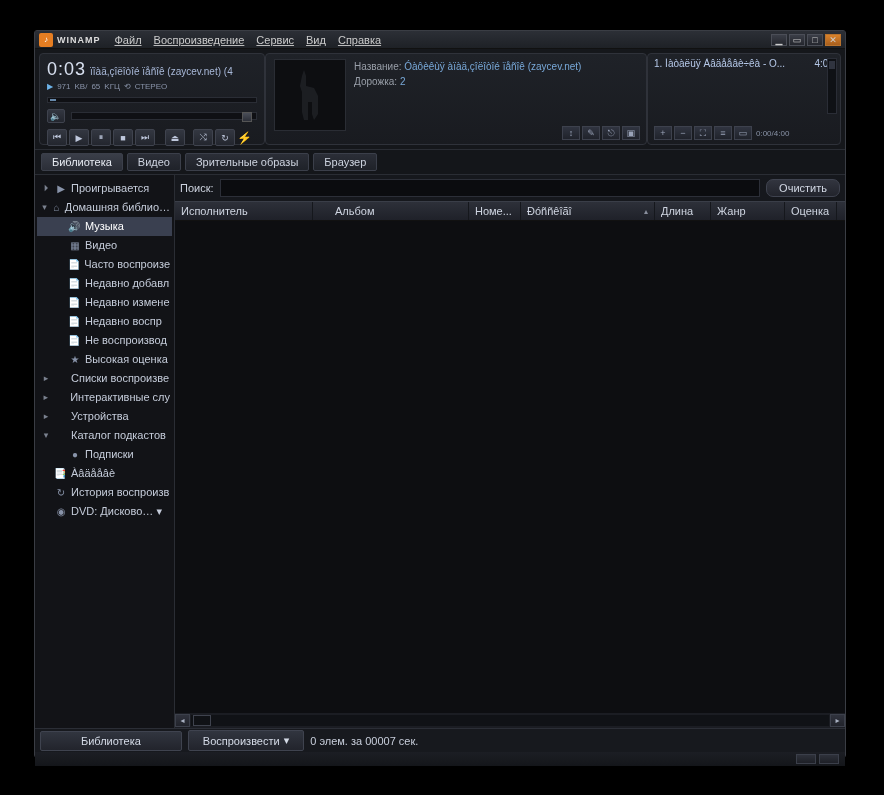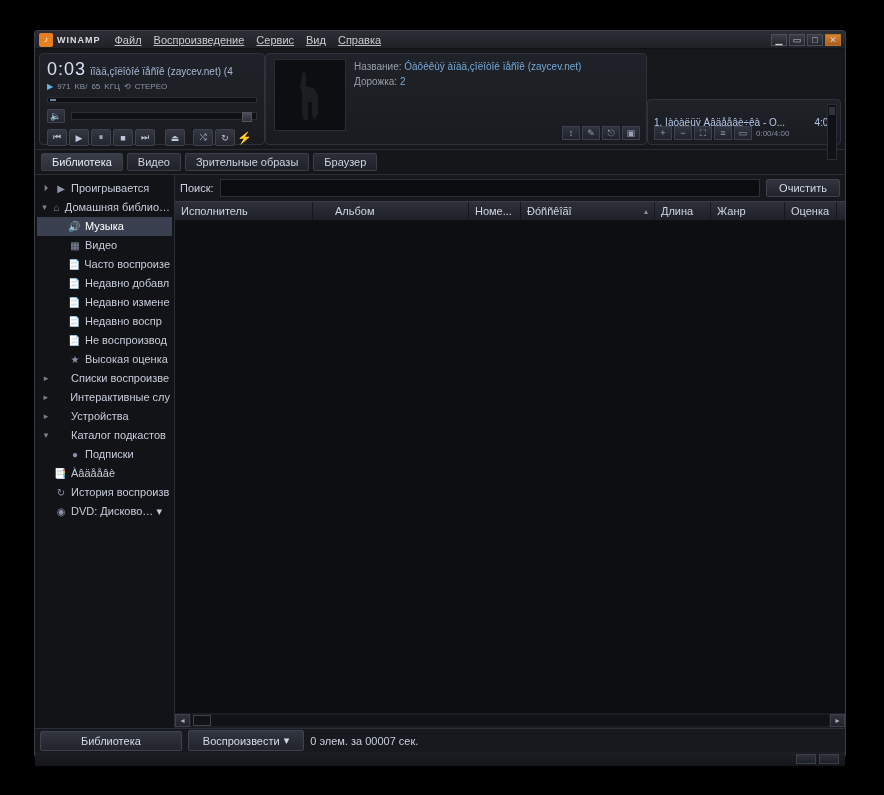--- a/index.html
+++ b/index.html
@@ -32,41 +32,41 @@
 .eq-thunder { width:16px; height:14px; display:flex; align-items:center; justify-content:center; color:#e08a2e; font-size:12px; }
 .info-panel { flex: 1; display: flex; padding: 5px 8px; gap: 8px; position: relative; }
 .albumart { width: 72px; height: 72px; background: #0d0e11; border: 1px solid #2a2d34; display: flex; align-items: center; justify-content: center; }
 .llama { width: 40px; height: 55px; opacity: 0.35; }
 .meta-list { flex: 1; font-size: 10px; line-height: 15px; }
 .meta-k { color: #999fa9; }
 .meta-v { color: #78a8d8; }
 .rating-dots { color: #555a66; letter-spacing: 3px; }
 .info-toolbar { position: absolute; bottom: 4px; right: 6px; display: flex; gap: 2px; }
 .mini-btn { width: 18px; height: 14px; background: linear-gradient(#303440,#20232b); border: 1px solid #3d414d; display: flex; align-items: center; justify-content: center; font-size: 9px; color: #9aa3b8; }
-.playlist-panel { width: 194px; padding: 17px 6px; position: relative; margin-top: 46px; }
+.playlist-panel { width: 194px; padding: 4px 6px; position: relative; }
 .pl-row { font-size: 10px; color: #b5c8e8; display: flex; white-space: nowrap; overflow: hidden; }
 .pl-row .dur { margin-left: auto; color: #b5c8e8; }
 .pl-ctrls { position: absolute; bottom: 4px; left: 6px; right: 6px; display: flex; gap: 2px; align-items: center; }
 .pl-time { font-size: 8px; color: #8892a6; margin-left: 2px; }
 .pl-scroll { position: absolute; right: 3px; top: 4px; width: 10px; height: 56px; background: #0f1115; border: 1px solid #2a2d36; }
 .pl-scroll::after { content:''; position:absolute; left:1px; top:2px; width:6px; height:8px; background:#30343f; }
 .tabs { display: flex; gap: 4px; padding: 3px 6px; background: #14161a; border-top: 1px solid #2a2d34; border-bottom: 1px solid #2a2d34; }
 .tab { padding: 2px 10px; font-size: 11px; background: linear-gradient(#2b2e37,#1f2229); border: 1px solid #3b3f4a; border-radius: 2px; color: #cdd3df; }
 .tab.active { background: linear-gradient(#3a3e49,#2b2e37); color: #e8ecf3; }
 .library { display: flex; height: 553px; }
 .tree { width: 140px; background: #121317; padding: 4px 2px; overflow: hidden; border-right: 1px solid #2a2d34; }
 .tree-item { display: flex; align-items: center; padding: 1px 2px; font-size: 11px; line-height: 17px; color: #c5ccda; white-space: nowrap; gap: 4px; }
 .tree-item.sel { background: #3a4050; color: #fff; }
 .ti-ind { display: inline-block; width: 10px; text-align: center; color: #7a818f; font-size: 9px; }
 .ti-ico { width: 12px; height: 12px; display: inline-flex; align-items: center; justify-content: center; font-size: 10px; color: #8893a9; }
 .content { flex: 1; display: flex; flex-direction: column; background: #0f1013; }
 .search-row { display: flex; align-items: center; padding: 4px 5px; gap: 6px; background: #16181d; }
 .search-label { font-size: 11px; color: #cdd3df; }
 .search-input { flex: 1; height: 18px; background: #0b0c0f; border: 1px solid #2c2f38; color: #ccc; font-size: 11px; padding: 0 4px; }
-.clear-btn { padding: 2px 12px; font-size: 11px; background: linear-gradient(#32353f,#22242c); border: 1px solid #3f434f; color: #d2d8e4; border-radius: 2px; }
+.clear-btn { padding: 2px 12px; font-size: 11px; background: linear-gradient(#32353f,#22242c); border: 1px solid #3f434f; color: #d2d8e4; border-radius: 7px; }
 .list-header { display: flex; background: linear-gradient(#2d3039,#1f2129); border-top: 1px solid #3a3e48; border-bottom: 1px solid #111; }
 .col { padding: 3px 6px; font-size: 11px; color: #cfd5e1; border-right: 1px solid #15171c; display: flex; align-items: center; }
 .col.sort::after { content:'▴'; margin-left: auto; font-size: 8px; color: #888e9c; }
 .list-body { flex: 1; background: #0d0e11; position: relative; }
 .hscroll { position: absolute; bottom: 0; left: 0; right: 0; height: 15px; background: #1b1d23; display: flex; align-items: center; }
 .hs-btn { width: 15px; height: 13px; background: linear-gradient(#30333d,#21232b); border: 1px solid #3c404b; display: flex; align-items: center; justify-content: center; font-size: 8px; color: #aab2c3; }
 .hs-track { flex: 1; height: 11px; background: #101216; margin: 0 1px; position: relative; }
 .hs-thumb { position: absolute; left: 2px; top: 0; width: 18px; height: 11px; background: linear-gradient(#34384 2,#24262e); border: 1px solid #3f434e; }
 .bottom-row { display: flex; align-items: center; padding: 3px 5px; background: #17191e; border-top: 1px solid #2b2e36; gap: 6px; height: 24px; }
 .big-btn { padding: 3px 40px; font-size: 11px; background: linear-gradient(#31353f,#22242c); border: 1px solid #3f434f; color: #d5dbe7; border-radius: 2px; }

